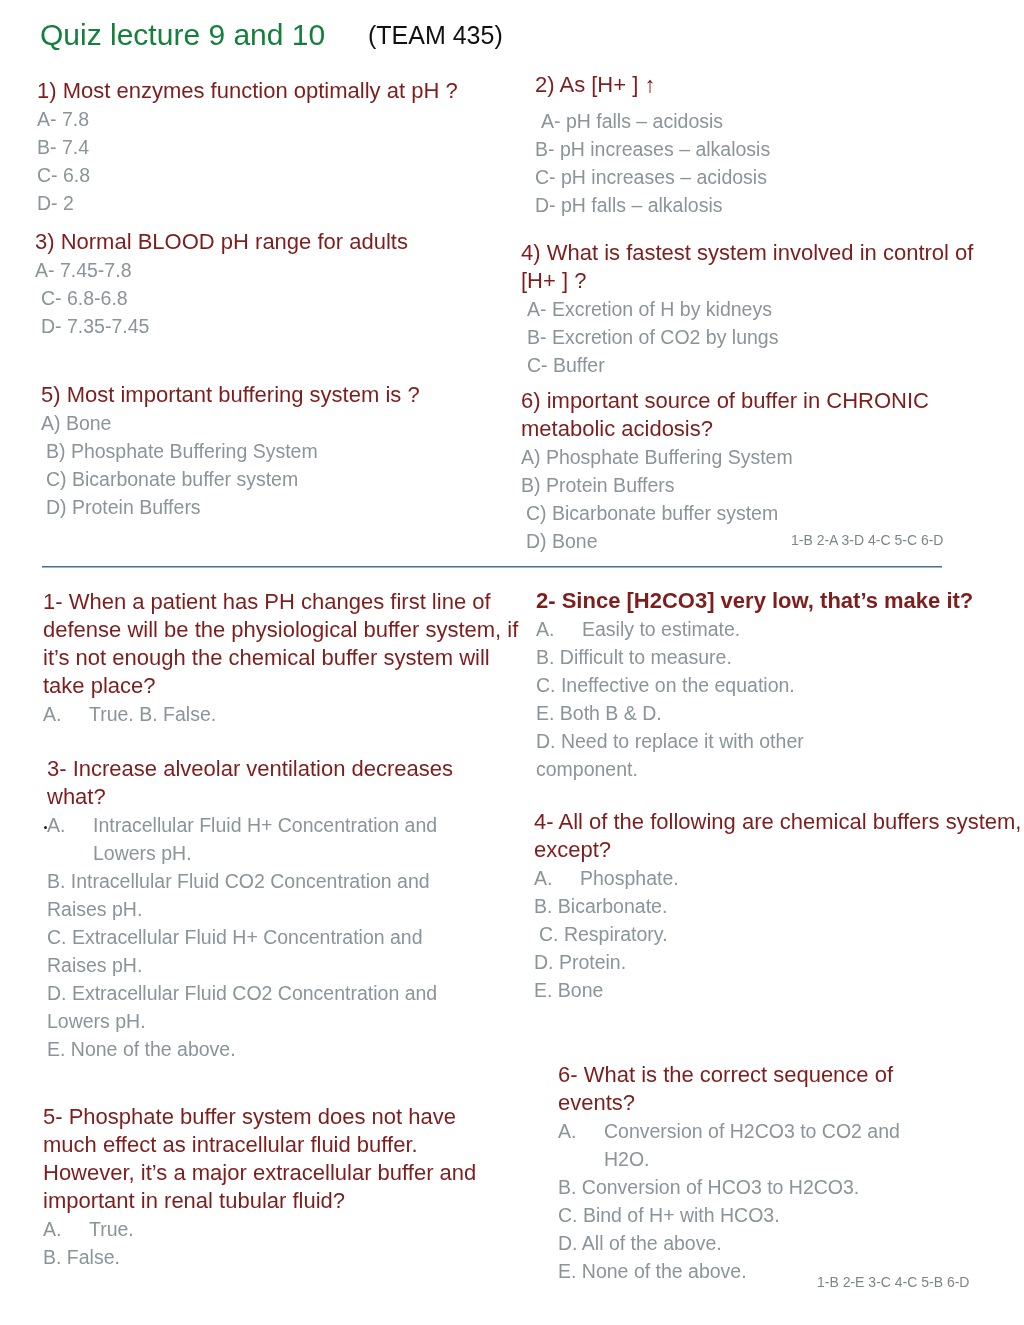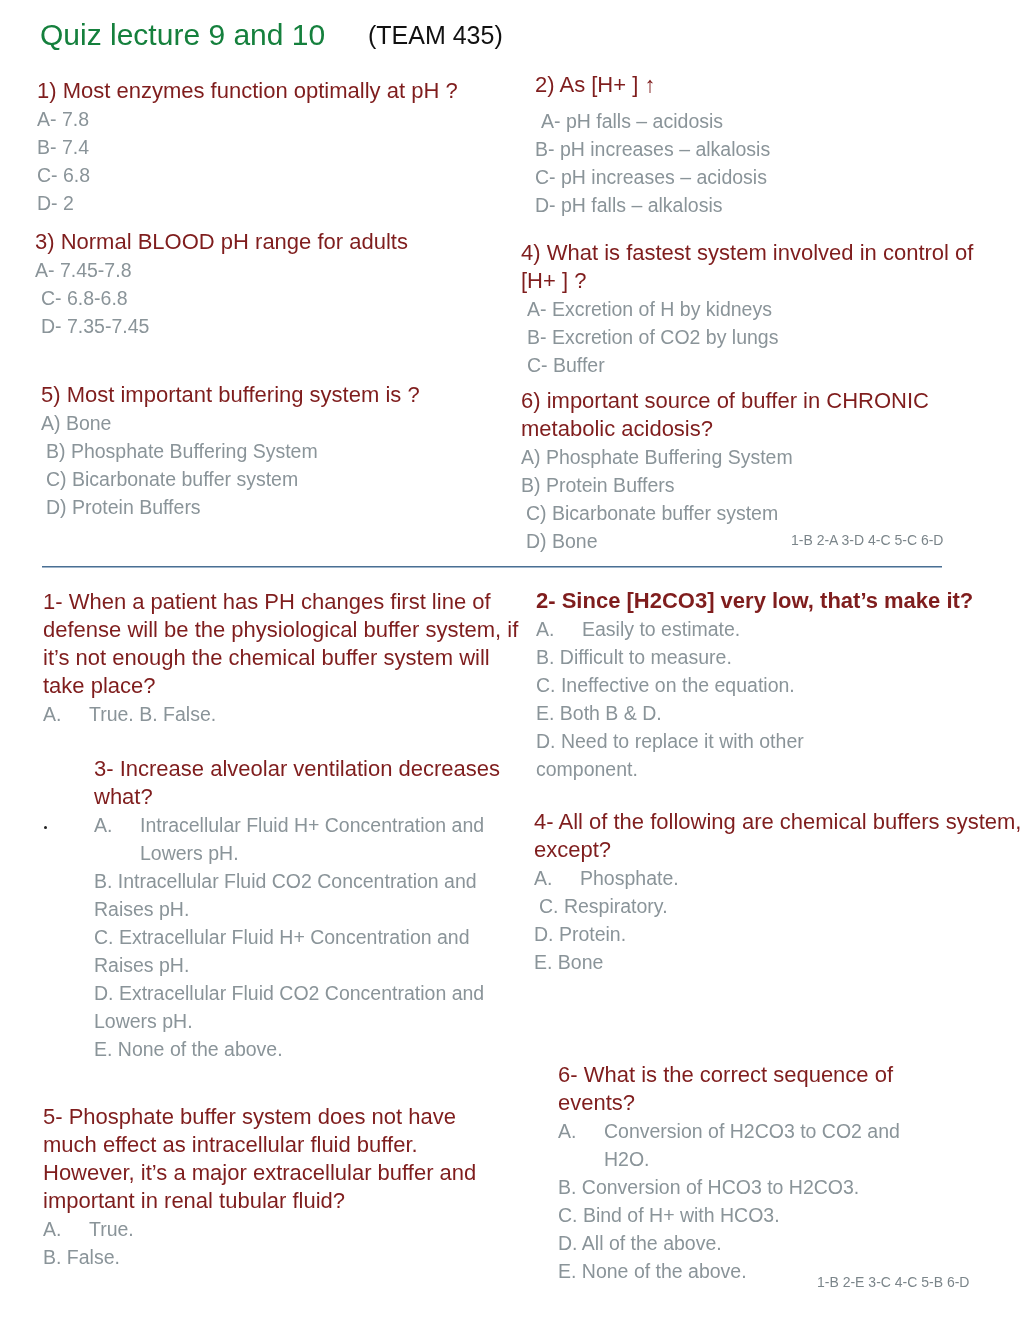--- a/index.html
+++ b/index.html
@@ -125,39 +125,40 @@
   <p class="opt hang">
     <span class="lbl">A.</span>
     <span class="txt">Easily to estimate.</span>
   </p>
   <p class="opt">B. Difficult to measure.</p>
   <p class="opt">C. Ineffective on the equation.</p>
   <p class="opt">E. Both B &amp; D.</p>
   <p class="opt wrap" style="width:310px;">D. Need to replace it with other component.</p>
 </div>
 
-<div class="abs" style="left:47px; top:755px; width:430px;margin-left:47px;">
+<div class="abs" style="left:47px; top:755px; width:430px;">
   <p class="q">3- Increase alveolar ventilation decreases what?</p>
   <p class="opt wrap hang">
     <span class="lbl">A.</span>
     <span class="txt">Intracellular Fluid H+ Concentration and Lowers pH.</span>
   </p>
   <p class="opt wrap">B. Intracellular Fluid CO2 Concentration and Raises pH.</p>
   <p class="opt wrap">C. Extracellular Fluid H+ Concentration and Raises pH.</p>
   <p class="opt wrap">D. Extracellular Fluid CO2 Concentration and Lowers pH.</p>
   <p class="opt">E. None of the above.</p>
 </div>
 <span class="dot"></span>
 
 <div class="abs" style="left:534px; top:808px; width:490px;">
   <p class="q">4- All of the following are chemical buffers system, except?</p>
   <p class="opt hang">
     <span class="lbl">A.</span>
     <span class="txt">Phosphate.</span>
   </p>
+  <p class="opt">B. Bicarbonate.</p>
   <p class="opt" style="padding-left:5px;">C. Respiratory.</p>
   <p class="opt">D. Protein.</p>
   <p class="opt">E. Bone</p>
 </div>
 
 <div class="abs" style="left:558px; top:1061px; width:350px;">
   <p class="q">6- What is the correct sequence of events?</p>
   <p class="opt wrap hang">
     <span class="lbl">A.</span>
     <span class="txt">Conversion of H2CO3 to CO2 and H2O.</span>

